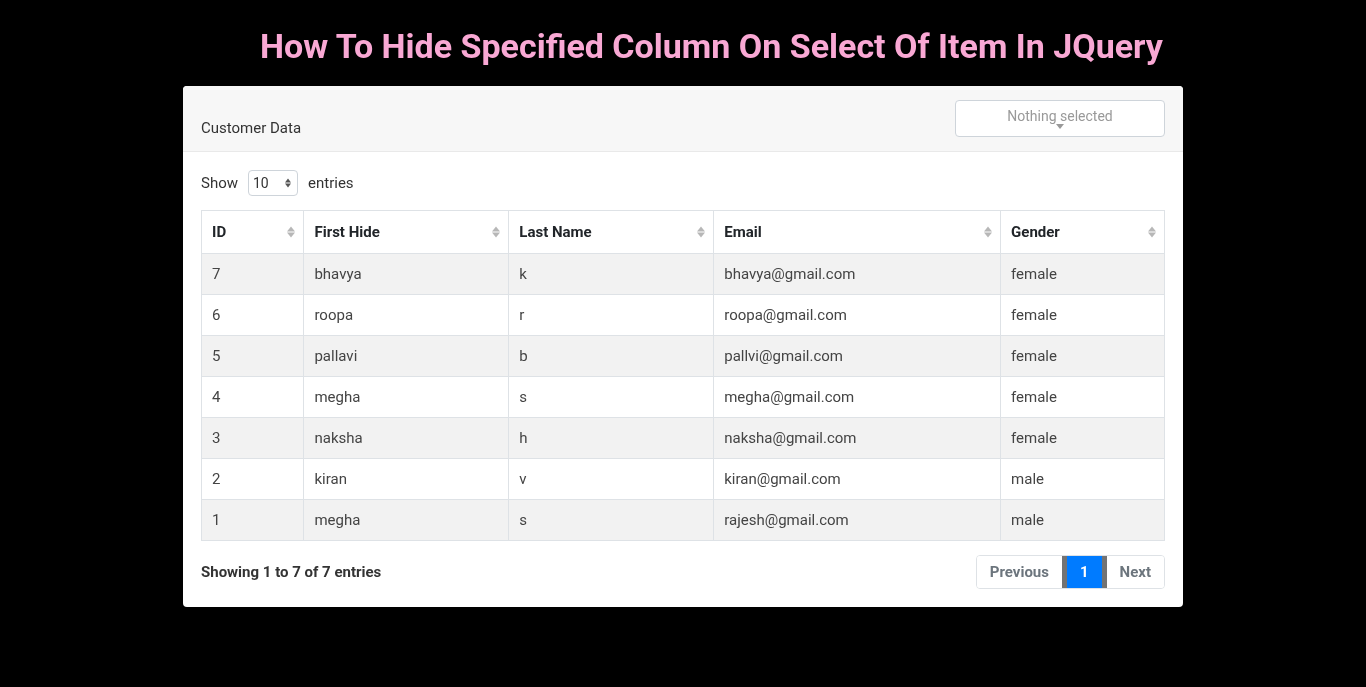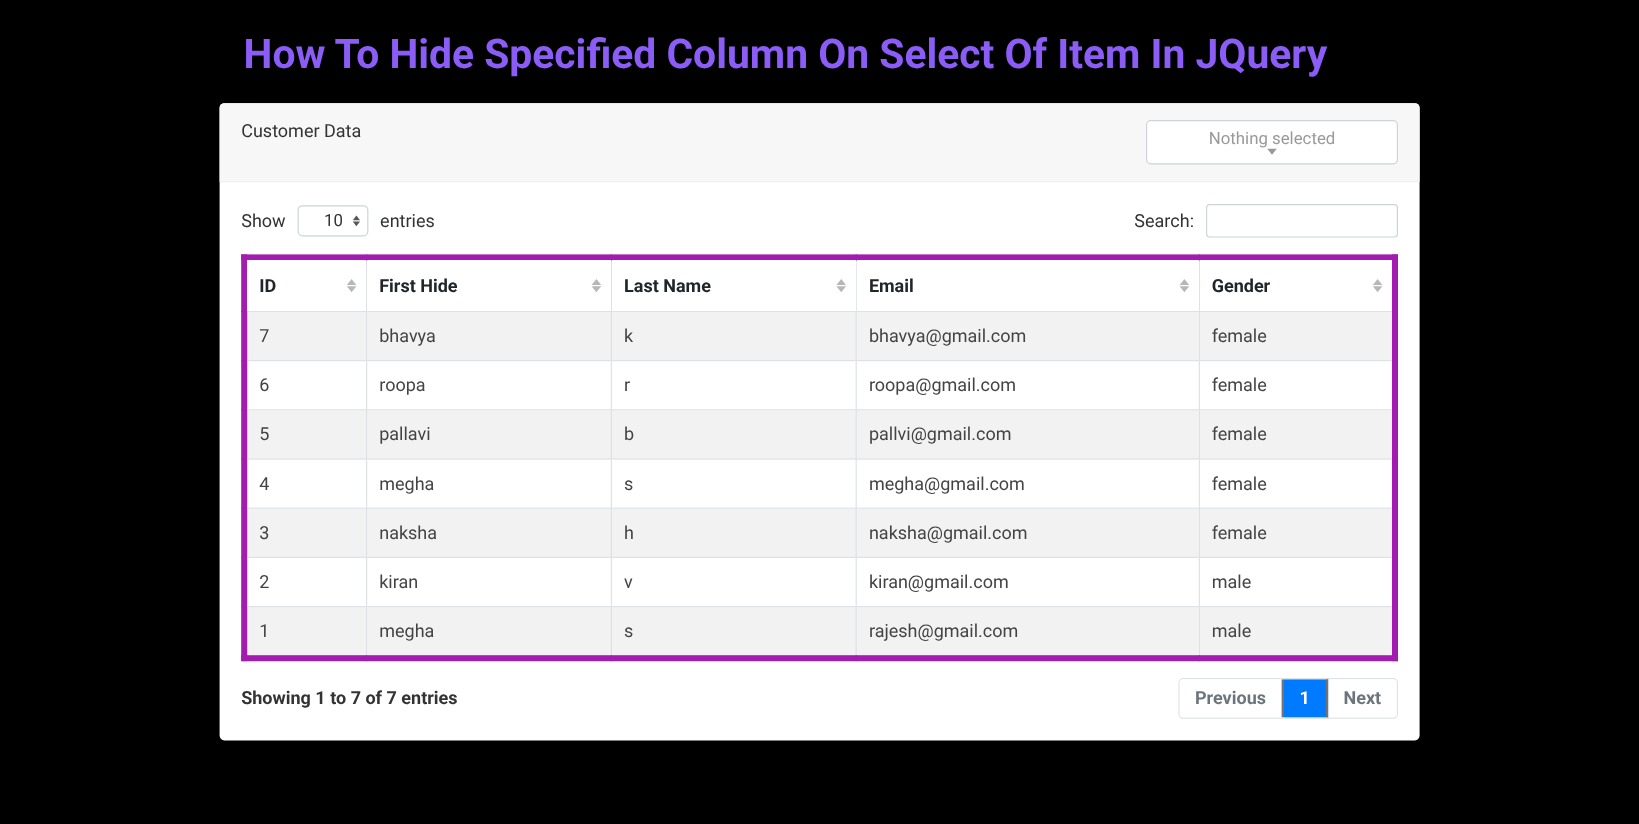--- a/index.html
+++ b/index.html
@@ -9,42 +9,42 @@
     }
     body {
       background: #000;
       font-family: -apple-system, BlinkMacSystemFont, "Segoe UI", Roboto, "Helvetica Neue", Arial, sans-serif;
       color: #333;
       width: 1366px;
       height: 687px;
       overflow: hidden;
     }
     .page-title {
-      color: #8b5cf6;
+      color: #f9a8d4;
       font-size: 34px;
       font-weight: 700;
-      text-align: left;
+      text-align: right;
       padding: 24px 20px 18px;
       line-height: 1.3;
       max-width: 1000px;
       margin: 0 auto;
     }
     .card {
       background: #fff;
       width: 1000px;
       margin: 0 auto;
       border-radius: 4px;
     }
     .card-header {
       background: #f7f7f7;
       padding: 14px 18px;
       border-bottom: 1px solid #e9e9e9;
       display: flex;
       justify-content: space-between;
-      align-items: flex-start;
+      align-items: flex-end;
       border-radius: 4px 4px 0 0;
     }
     .card-header-title {
       font-size: 15px;
       color: #333;
     }
     .dropdown {
       background: #fff;
       border: 1px solid #ced4da;
       border-radius: 4px;
@@ -77,21 +77,21 @@
       color: #333;
     }
     .length-control, .search-control {
       display: flex;
       align-items: center;
       gap: 10px;
     }
     .length-select {
       border: 1px solid #ced4da;
       border-radius: 4px;
-      padding: 4px 20px 4px 21px;
+      padding: 4px 20px 4px 4px;
       font-size: 14px;
       background: #fff;
       position: relative;
       min-width: 50px;
       display: inline-flex;
       align-items: center;
     }
     .length-select::after {
       content: "";
       position: absolute;
@@ -125,21 +125,21 @@
     .search-input {
       border: 1px solid #ced4da;
       border-radius: 3px;
       padding: 5px 8px;
       font-size: 14px;
       width: 160px;
     }
     table {
       width: 100%;
       border-collapse: collapse;
-      border: 5px solid #a21caf;
+      border: 1px solid #a21caf;
       font-size: 15px;
     }
     th {
       background: #fff;
       padding: 12px 10px;
       text-align: left;
       font-weight: 700;
       border: 1px solid #dee2e6;
       position: relative;
       cursor: pointer;
@@ -190,21 +190,21 @@
     .pagination {
       display: flex;
       border: 1px solid #dee2e6;
       border-radius: 4px;
       overflow: hidden;
     }
     .pagination .page-btn {
       padding: 7px 13px;
       background: #fff;
       color: #6c757d;
-      border-right: 2px solid #737373;
+      border-right: 5px solid #737373;
       cursor: pointer;
       font-size: 15px;
     }
     .pagination .page-btn:last-child {
       border-right: none;
     }
     .pagination .page-btn.active {
       background: #007bff;
       color: #fff;
     }
@@ -233,24 +233,20 @@
         <span>Show</span>
         <div class="length-select">
           <span>10</span>
           <span class="select-arrows">
             <span class="up"></span>
               <span class="down"></span>
           </span>
         </div>
         <span>entries</span>
       </div>
-      <div class="search-control">
-        <span>Search:</span>
-        <input type="text" class="search-input" style="">
-      </div>
     </div>
 
     <table>
       <thead>
         <tr>
           <th class="col-id">
             <span>ID</span>
             <span class="sort-icons">
                 <span class="su"></span>
                 <span class="sd"></span>

